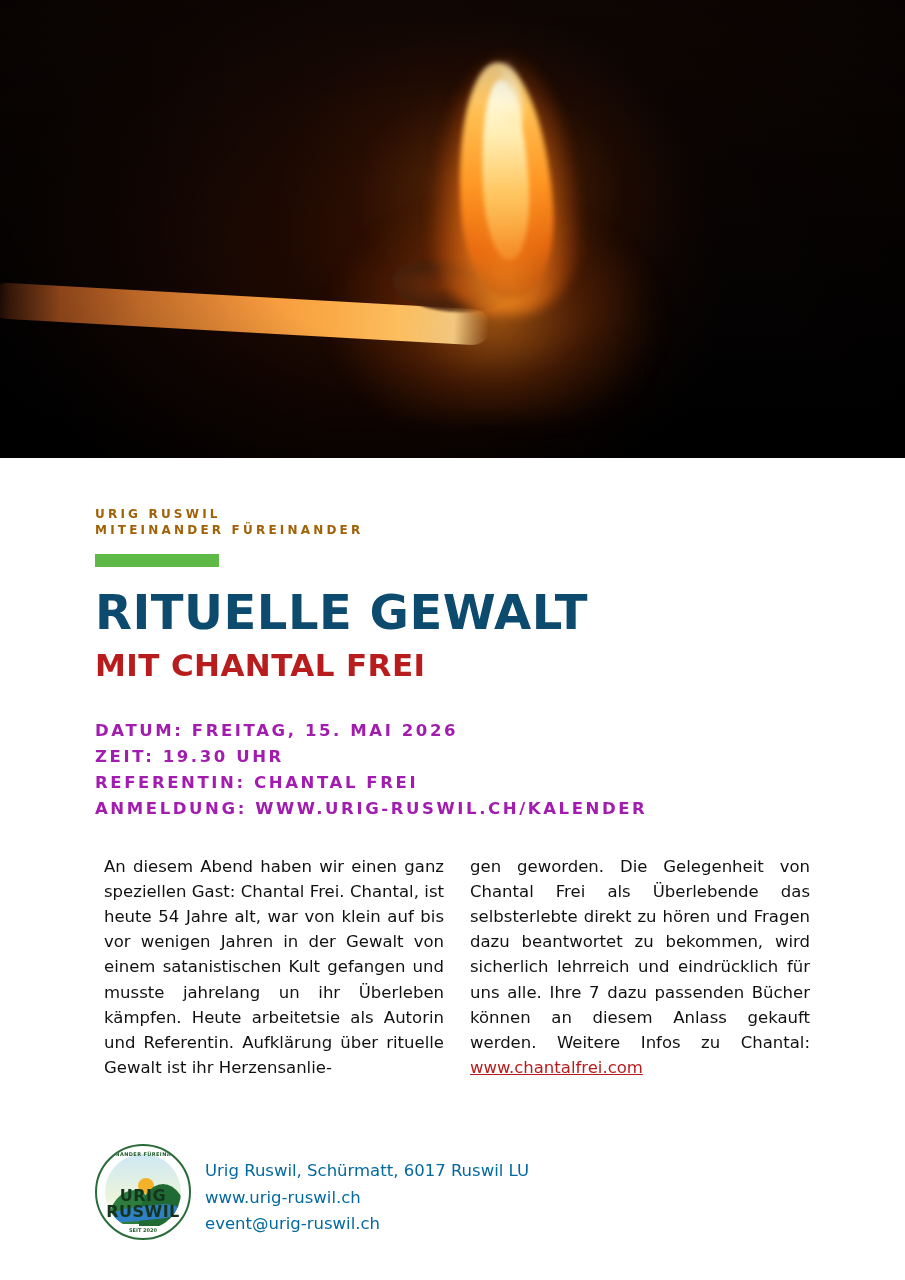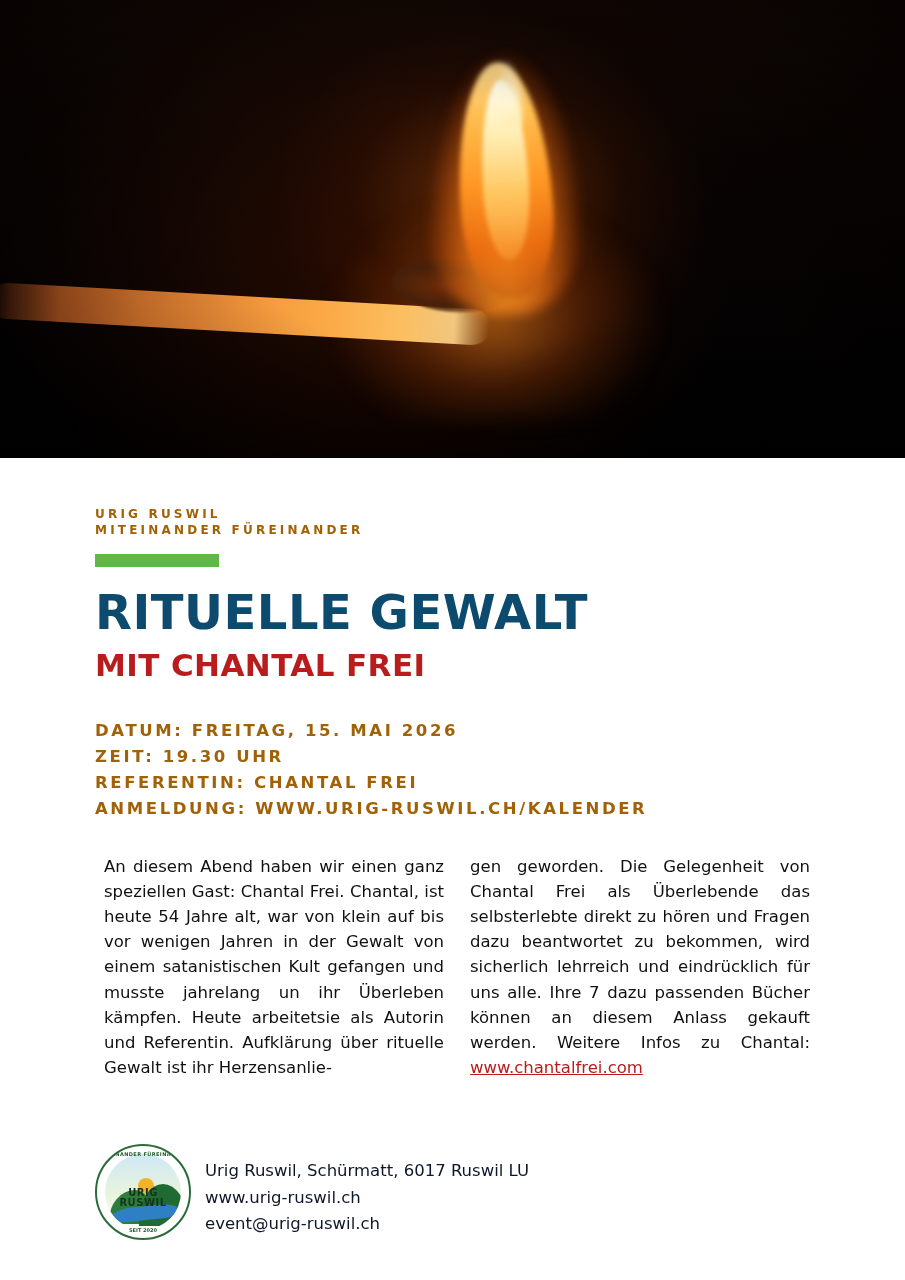--- a/index.html
+++ b/index.html
@@ -166,21 +166,21 @@
     color: #b91c1c;
     letter-spacing: 0.4px;
     line-height: 1.1;
     margin-bottom: 36px;
   }
   .details {
     font-size: 16.5px;
     font-weight: bold;
     letter-spacing: 2.6px;
     line-height: 1.58;
-    color: #a16207;
+    color: #a21caf;
   }
   .details div { white-space: nowrap; }
 
   .columns {
     display: flex;
     gap: 26px;
     margin-top: 32px;
     font-size: 16.5px;
     line-height: 1.52;
     text-align: justify;
@@ -256,38 +256,38 @@
     text-align: center;
     font-size: 5px;
     font-weight: bold;
     letter-spacing: 0.4px;
     color: #1f5c2c;
   }
   .logo-txt-main {
     position: absolute;
     top: 42px; left: 0; right: 0;
     text-align: center;
-    font-size: 10px;
+    font-size: 16px;
     font-weight: bold;
     color: #14341c;
     letter-spacing: 0.5px;
     line-height: 1.0;
   }
   .logo-txt-bot {
     position: absolute;
     bottom: 5px; left: 0; right: 0;
     text-align: center;
     font-size: 5px;
     font-weight: bold;
     color: #1f5c2c;
   }
   .footer-lines {
     font-size: 16.5px;
     line-height: 1.62;
-    color: #0f172a;
+    color: #0369a1;
     padding-top: 14px;
   }
 </style>
 </head>
 <body>
 
 <div class="hero">
   <div class="hero-bg"></div>
   <div class="match-glow"></div>
   <div class="match-stick"></div>

